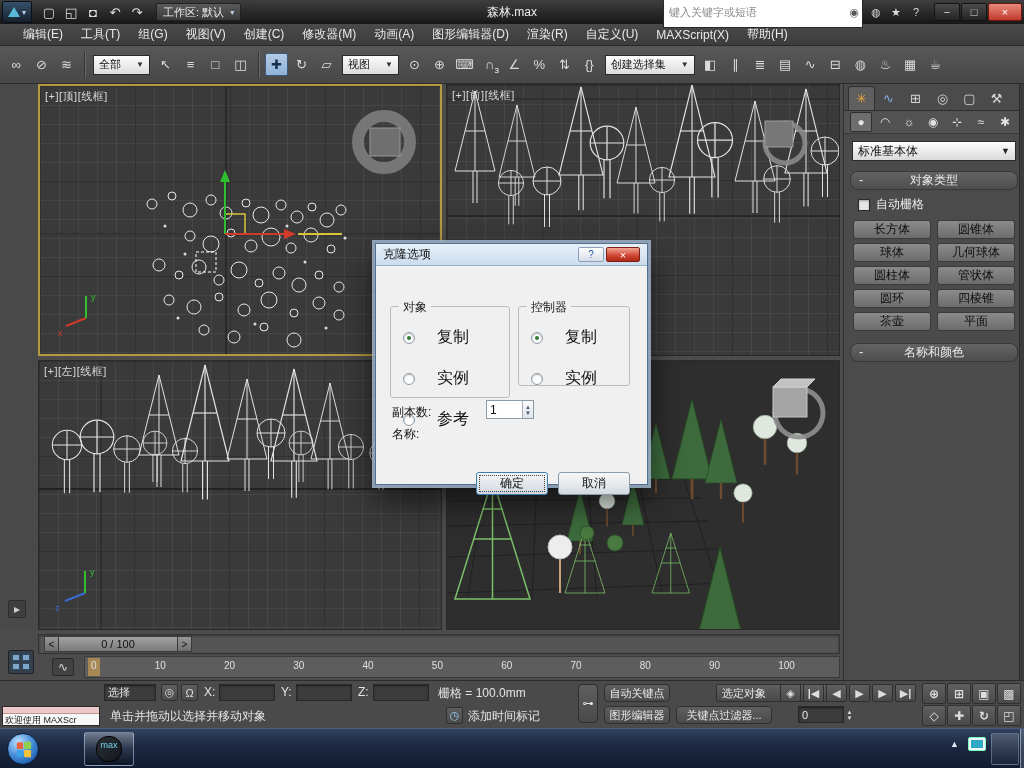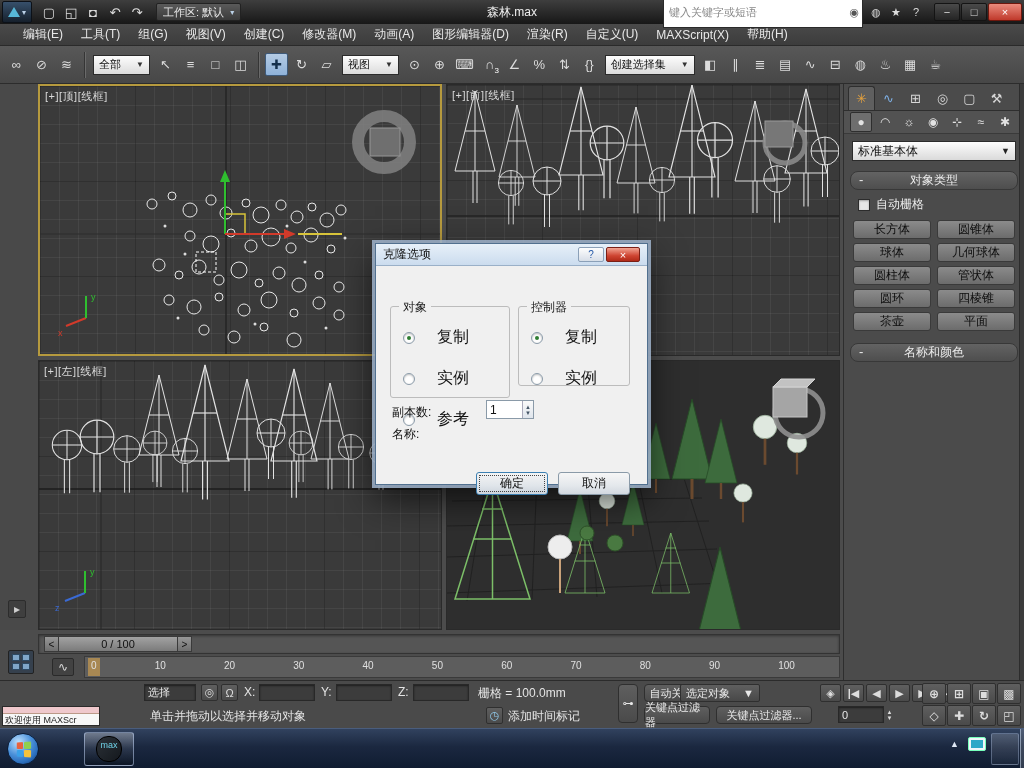--- a/index.html
+++ b/index.html
@@ -116,21 +116,21 @@
   .layout-icon i{background:#7fa6c8;border:1px solid #2e4a63;}
   .mce-btn{position:absolute;left:52px;top:658px;width:22px;height:18px;display:flex;align-items:center;justify-content:center;
     color:#d8d8d8;font-size:12px;background:#424242;border:1px solid #2a2a2a;border-radius:2px;}
   .trackbar{position:absolute;left:84px;top:656px;width:756px;height:22px;background:#5d5d5d;border:1px solid #3a3a3a;}
   .frame0-marker{position:absolute;left:3px;top:1px;width:12px;height:18px;background:#b08d52;opacity:.9;}
   .ruler{position:absolute;left:0;top:3px;width:100%;display:flex;justify-content:space-between;padding:0 44px 0 6px;}
   .tick{color:#e0e0e0;font-size:10px;}
 
   
   .statusbar{position:absolute;left:0;top:680px;width:1024px;height:48px;background:#4a4a4a;border-top:1px solid #2b2b2b;z-index:10;}
-  .sb{position:absolute;font-size:12px;color:#e4e4e4;display:flex;align-items:center;margin-left:40px;}
+  .sb{position:absolute;font-size:12px;color:#e4e4e4;display:flex;align-items:center;}
   .sb-field{background:#3c3c3c;border:1px solid #282828;box-shadow:inset 0 1px 2px rgba(0,0,0,.5);color:#e8e8e8;
     font-size:11px;font-family:inherit;padding:0 3px;height:17px;}
   .sb-btn{background:linear-gradient(#5f5f5f,#4a4a4a);border:1px solid #2f2f2f;border-radius:4px;color:#e9e9e9;
     font-size:11px;display:flex;align-items:center;justify-content:center;}
   .sb-ic{width:17px;height:17px;display:flex;align-items:center;justify-content:center;color:#ddd;font-size:11px;
     background:linear-gradient(#5f5f5f,#4a4a4a);border:1px solid #2f2f2f;border-radius:2px;}
   .listener{position:absolute;left:2px;top:25px;width:98px;height:20px;border:1px solid #2a2a2a;overflow:hidden;}
   .listener .macro{height:7px;background:#efc8cc;border-bottom:1px solid #b98;}
   .listener .mini{height:13px;background:#f7f7f7;color:#222;font-size:9px;display:flex;align-items:center;padding:0 2px;white-space:nowrap;}
   .sb-dd{background:linear-gradient(#5f5f5f,#484848);border:1px solid #2f2f2f;border-radius:2px;display:flex;
@@ -757,22 +757,22 @@
     <span class="sb sb-ic" style="left:181px;top:3px;">Ω</span>
     <span class="sb" style="left:204px;top:4px;">X:</span>
     <input class="sb sb-field" style="left: 219px; top: 3px; width: 56px;">
     <span class="sb" style="left:281px;top:4px;">Y:</span>
     <input class="sb sb-field" style="left: 296px; top: 3px; width: 56px;">
     <span class="sb" style="left:358px;top:4px;">Z:</span>
     <input class="sb sb-field" style="left: 373px; top: 3px; width: 56px;">
     <span class="sb" style="left:438px;top:4px;">栅格 = 100.0mm</span>
     <span class="sb sb-btn" style="left:578px;top:3px;width:20px;height:39px;">⊶</span>
     <span class="sb sb-btn" style="left:604px;top:3px;width:66px;height:18px;">自动关键点</span>
-    <span class="sb sb-btn" style="left:604px;top:25px;width:66px;height:18px;">关键点过滤器</span>
-    <div class="sb sb-dd" style="left:640px;top:3px;width:80px;height:18px;">
+    <span class="sb sb-btn" style="left:604px;top:25px;width:66px;height:18px;">图形编辑器</span>
+    <div class="sb sb-dd" style="left:716px;top:3px;width:116px;height:18px;">
       <span>选定对象</span>
       <span class="dda">▼</span>
     </div>
     <span class="sb sb-btn" style="left:676px;top:25px;width:96px;height:18px;">关键点过滤器...</span>
     <div class="sb" style="left:780px;top:3px;gap:2px;">
         <span class="sb-ic" style="width:21px;height:18px;">
           <b>◈</b>
         </span>
         <span class="sb-ic" style="width:21px;height:18px;">
           <b>|◀</b>

